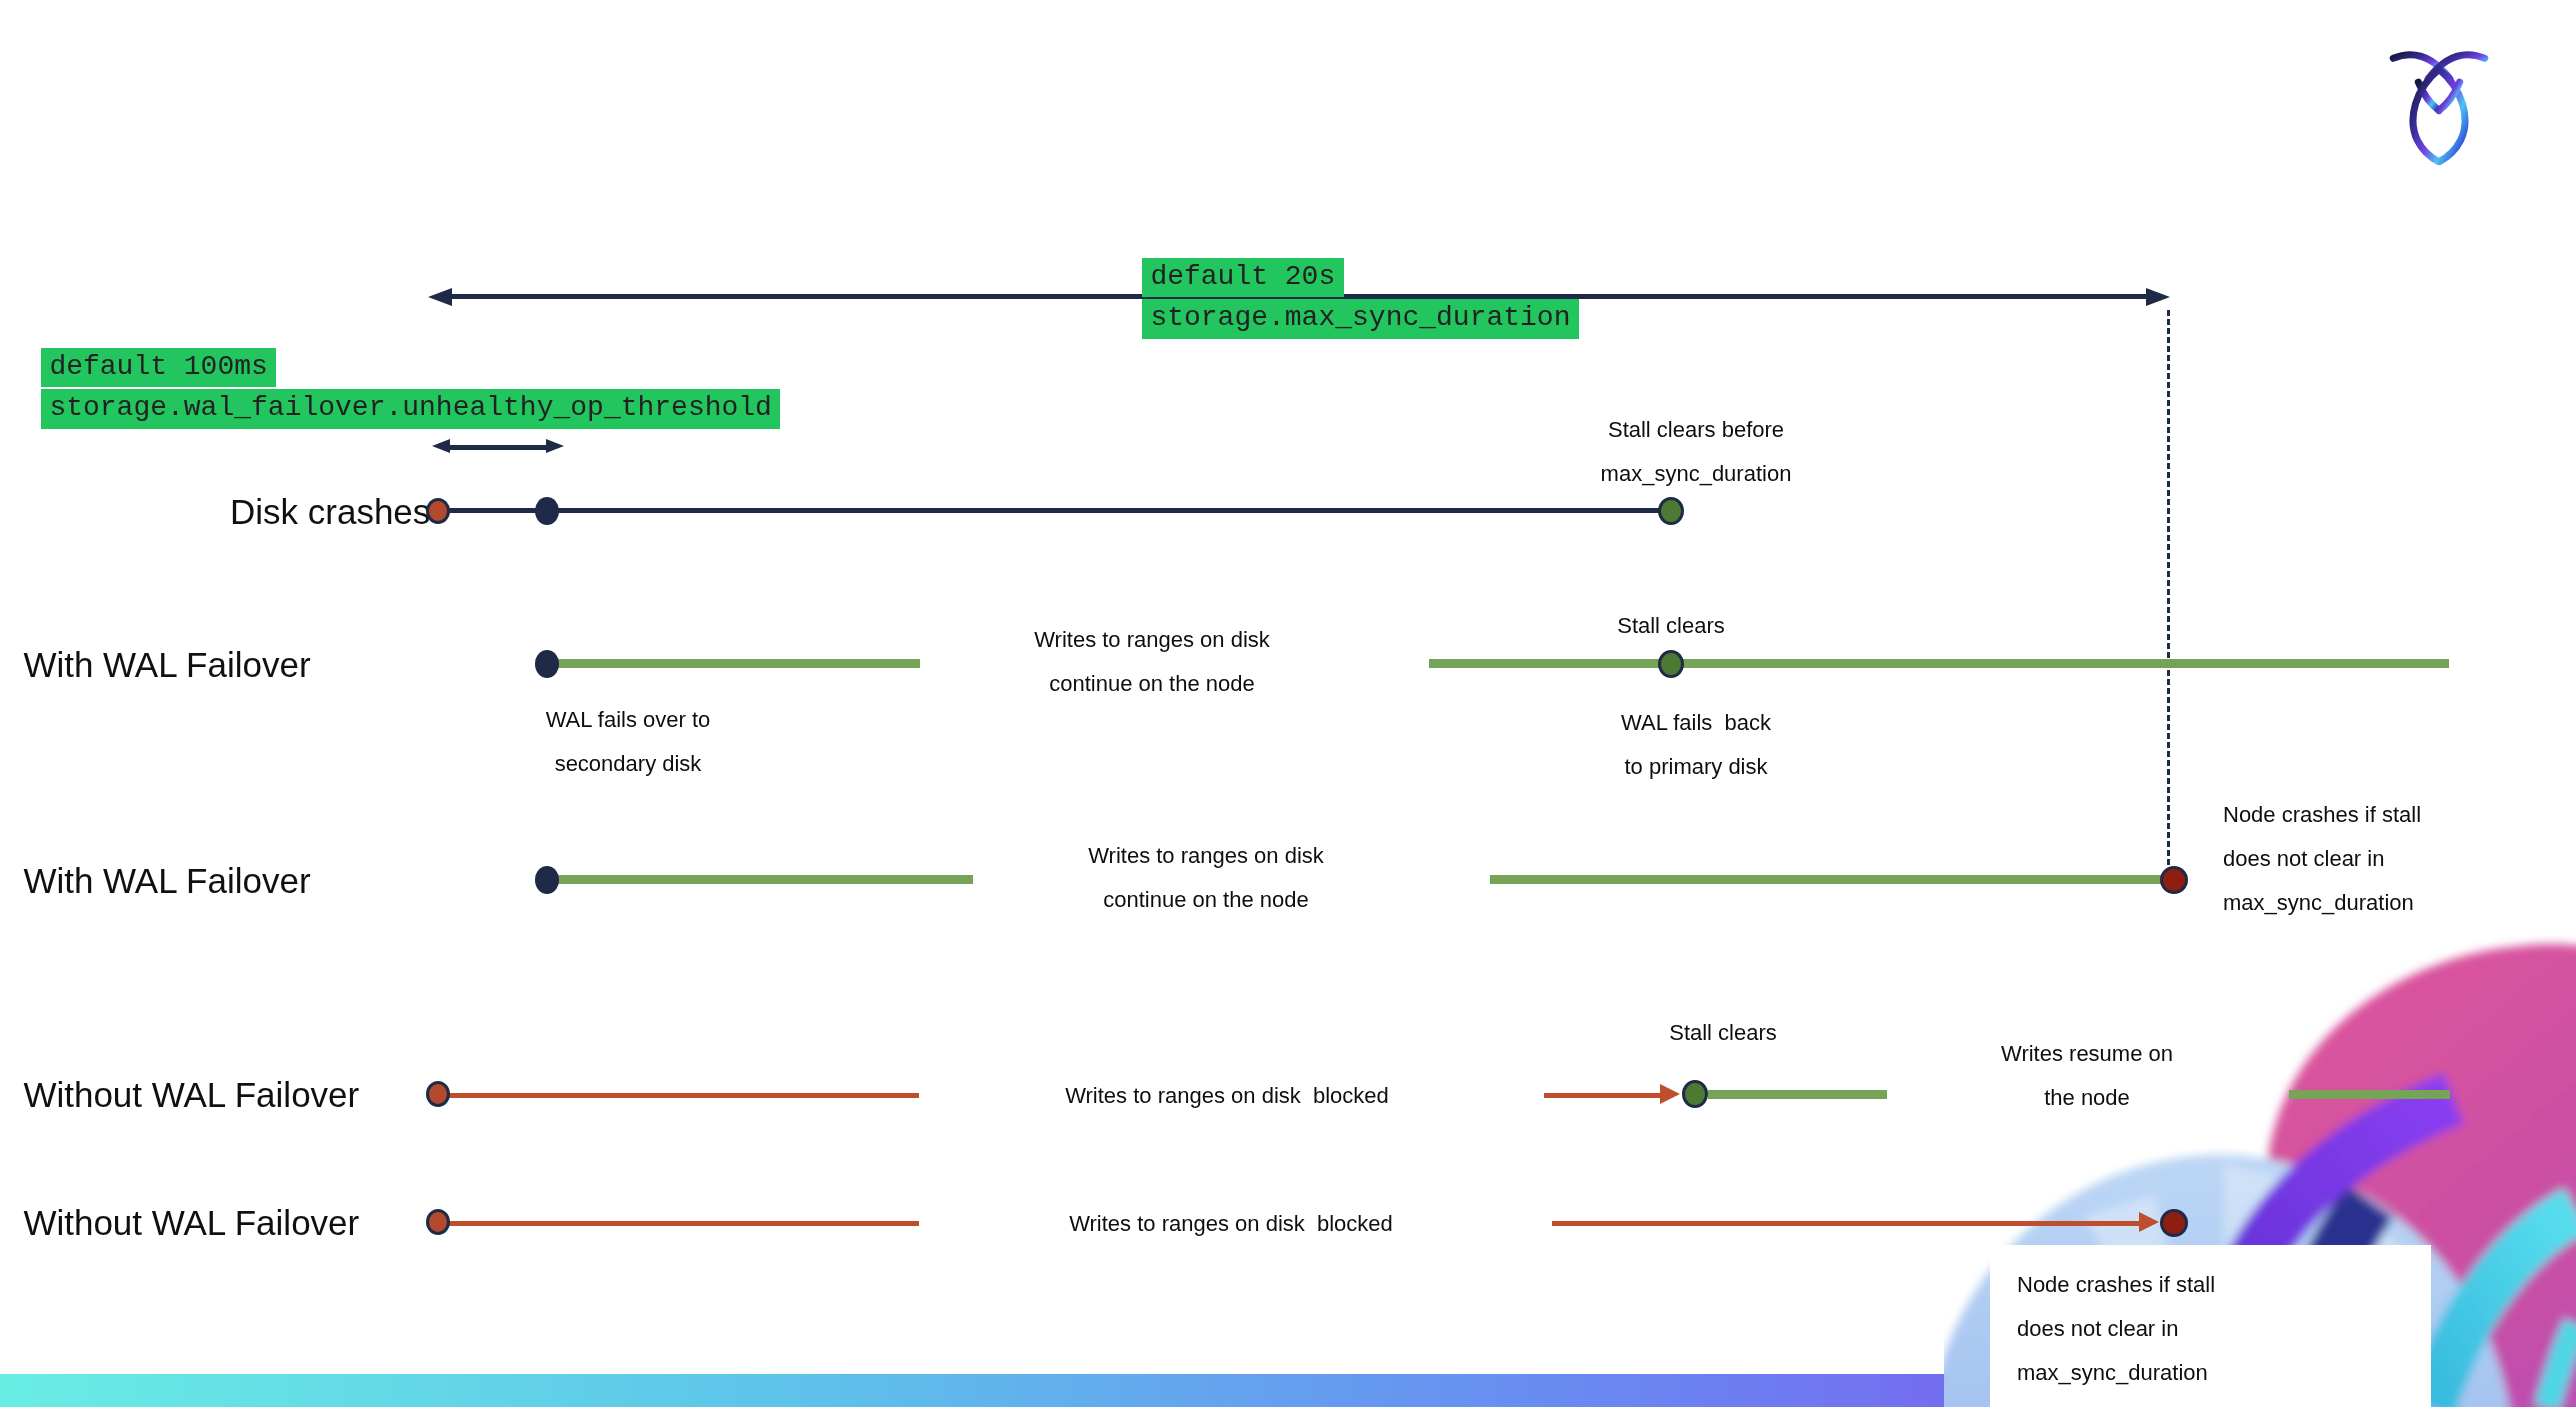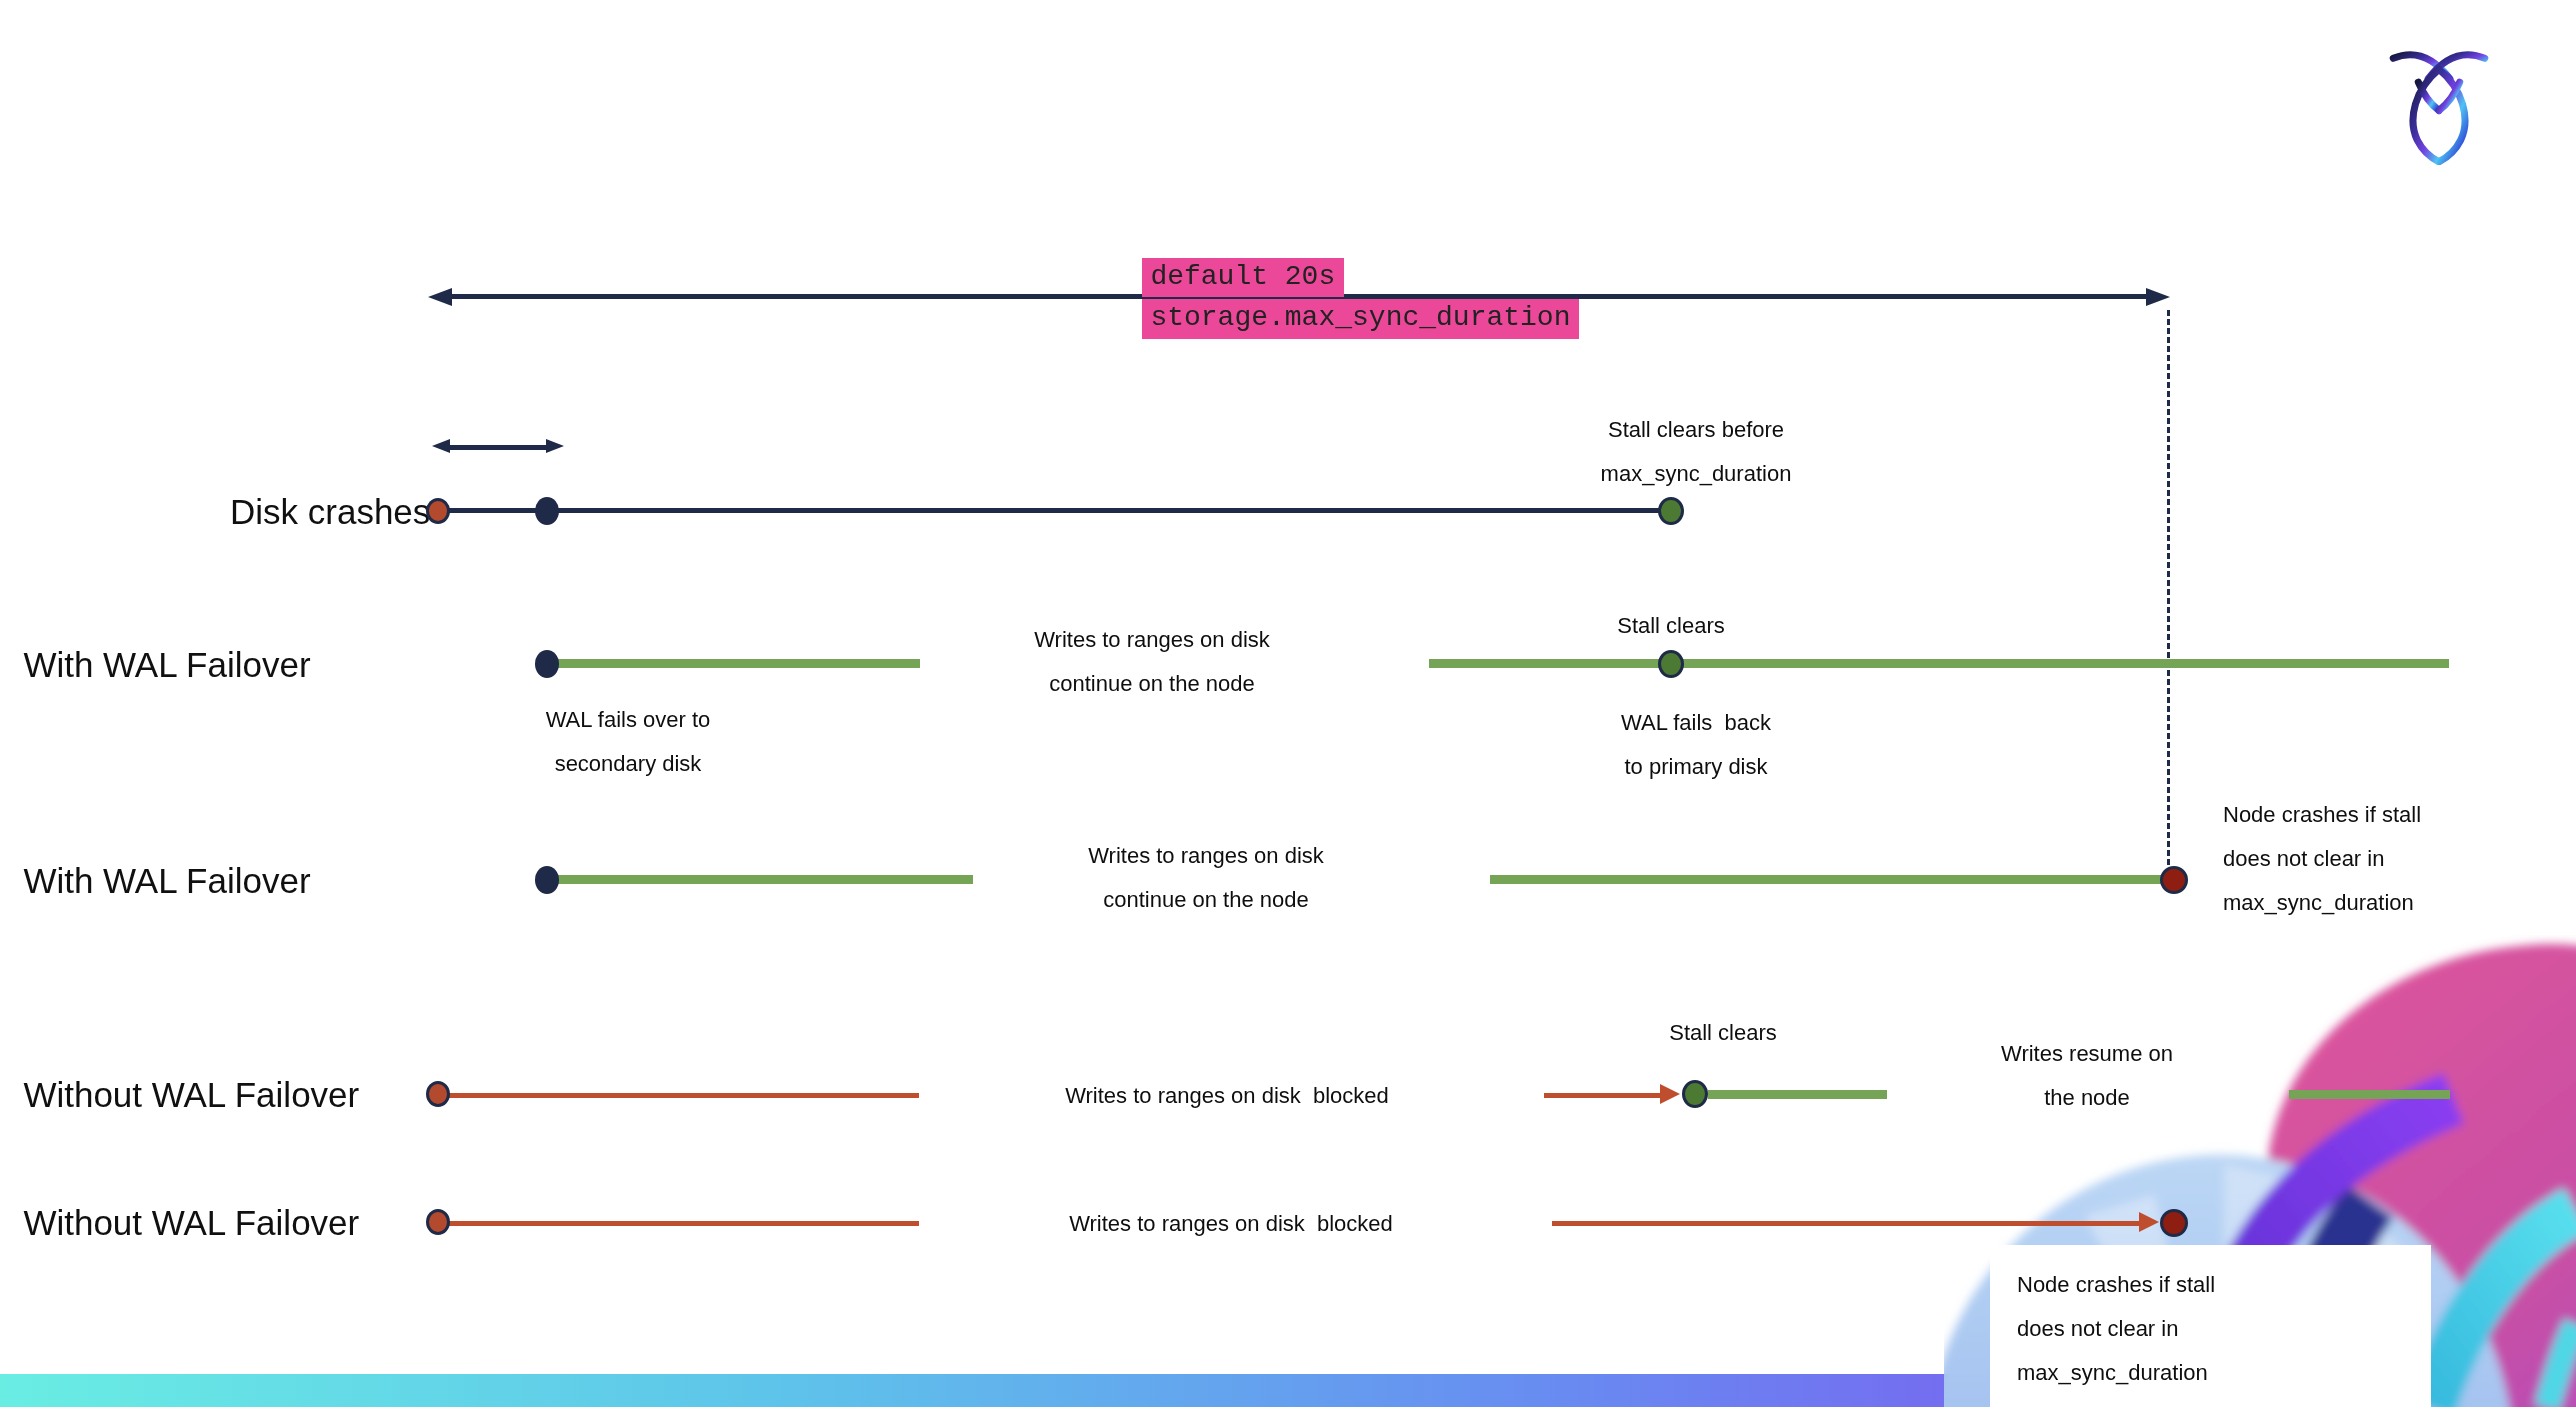--- a/index.html
+++ b/index.html
@@ -7,21 +7,21 @@
           font-family:"Liberation Sans",sans-serif;color:#0e0e0e;}
   .abs{position:absolute;}
 
   
   .title{left:62px;top:39px;font-family:"DejaVu Sans",sans-serif;font-weight:700;
          font-size:86px;letter-spacing:-1.9px;color:#050505;}
 
   
   .mono-label{font-family:"Liberation Mono","DejaVu Sans Mono",monospace;font-size:28px;
               line-height:32px;color:#222;}
-  .mono-label span{display:inline-block;background:#ec4899;padding:2.8px 8.4px 4.7px 8.4px;margin-bottom:1.9px;}
+  .mono-label span{display:inline-block;background:#22c55e;padding:2.8px 8.4px 4.7px 8.4px;margin-bottom:1.9px;}
 
   
   .hline{height:4.7px;background:#1E2A47;}
   .gline{height:9.3px;background:#76A456;}
   .rline{height:4.7px;background:#BF4E2E;}
   .dashv{width:0;border-left:3.7px dashed #1E2A47;}
 
   .dot{border-radius:50%;box-sizing:border-box;}
   .dot-navy{width:24px;height:28px;background:#1E2A47;}
   .dot-red{width:24px;height:26px;background:#B44A2D;border:3.7px solid #1E2A47;}
@@ -110,20 +110,24 @@
   </svg>
 
   <div class="abs hline" style="left:439px;top:294px;width:1720px;"></div>
   <div class="abs tri tri-left-navy" style="left:428px;top:288px;"></div>
   <div class="abs tri tri-right-navy" style="left:2146px;top:288px;"></div>
   <div class="abs mono-label" style="left:1142px;top:258px;">
     <span>default 20s</span><br>
     <span>storage.max_sync_duration</span>
   </div>
 
+  <div class="abs mono-label" style="left:41px;top:348px;">
+    <span>default 100ms</span><br>
+    <span>storage.wal_failover.unhealthy_op_threshold</span>
+  </div>
   <div class="abs hline" style="left:447px;top:445px;width:101px;"></div>
   <div class="abs tri tri-left-navy-sm" style="left:432px;top:439px;"></div>
   <div class="abs tri tri-right-navy-sm" style="left:546px;top:439px;"></div>
 
   <div class="abs dashv" style="left:2167px;top:310px;height:555px;"></div>
 
   <div class="abs row-label" style="left:230px;top:490px;">Disk crashes</div>
   <div class="abs hline" style="left:438px;top:508px;width:1233px;"></div>
   <div class="abs dot dot-red" style="left:426px;top:498px;"></div>
   <div class="abs dot dot-navy" style="left:535px;top:497px;"></div>

